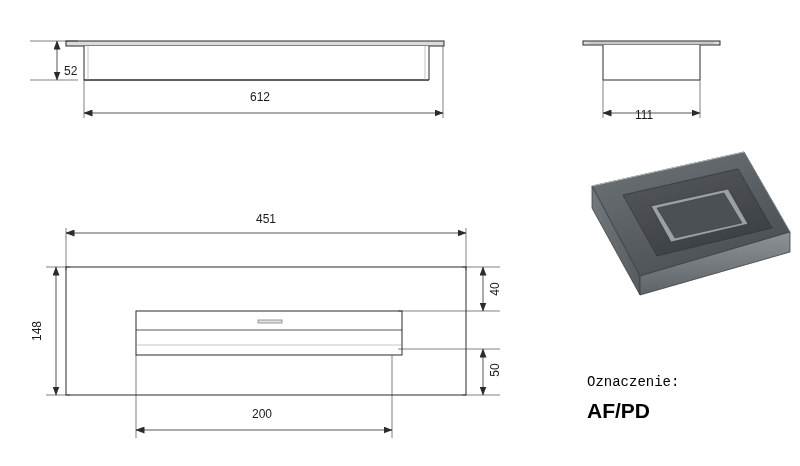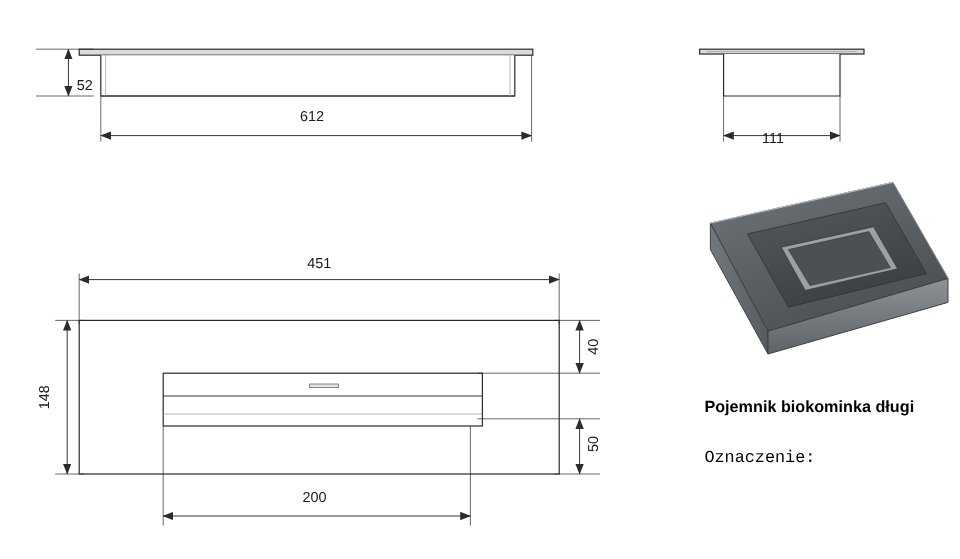--- a/index.html
+++ b/index.html
@@ -192,18 +192,18 @@
   <div class="dim-label" style="left:256px; top:212px;">451</div>
 
   <div class="dim-label vertical" style="left:27px; top:324px; transform: rotate(-90deg);">148</div>
 
   <div class="dim-label vertical" style="left:488px; top:282px; transform: rotate(-90deg);">40</div>
 
   <div class="dim-label vertical" style="left:488px; top:363px; transform: rotate(-90deg);">50</div>
 
   <div class="dim-label" style="left:252px; top:407px;">200</div>
 
-  <div class="caption product-name" style="left:587px; top:331px;">Pojemnik biokominka długi</div>
 
   <div class="caption marking-label" style="left:587px; top:374px;">Oznaczenie:</div>
 
+  <div class="caption marking-code" style="left:587px; top:399px;">AF/PD</div>
 
 </div>
 
 </body></html>

